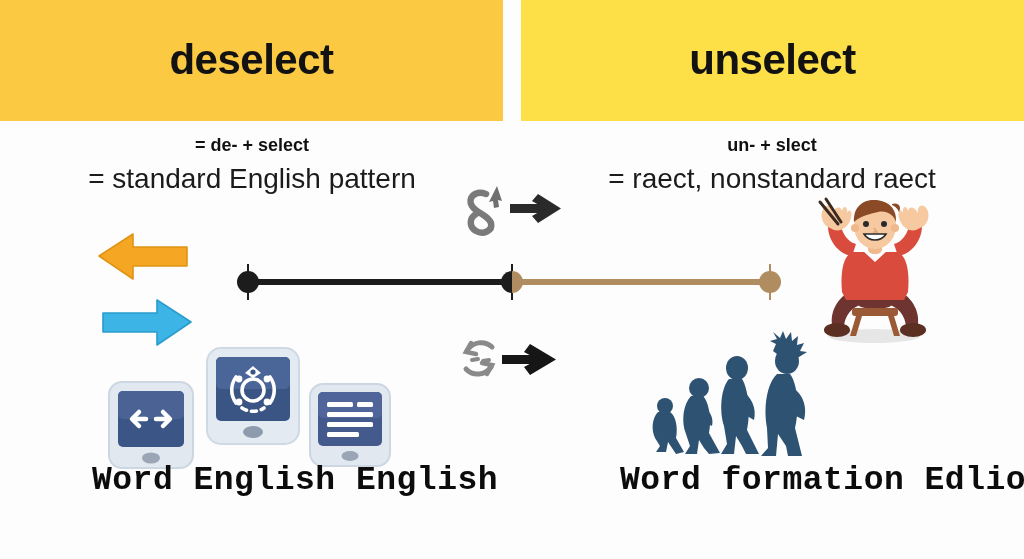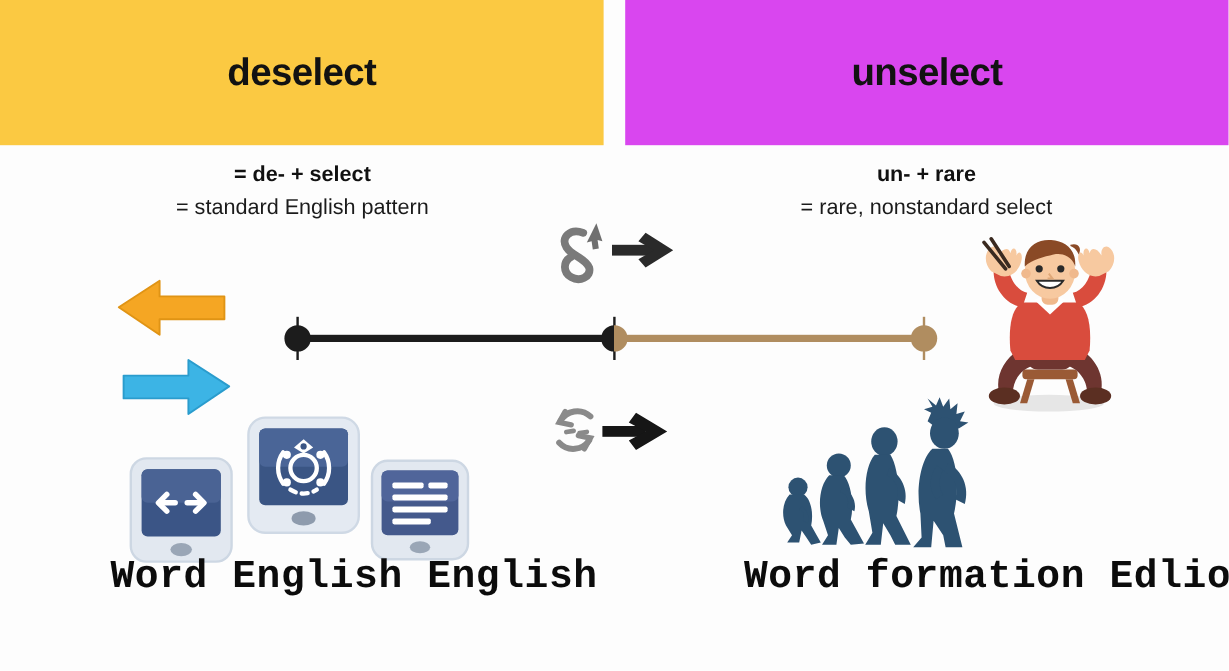--- a/index.html
+++ b/index.html
@@ -26,23 +26,23 @@
     height: 121px;
     display: flex;
   }
   .band {
     flex: 1 1 50%;
     display: flex;
     align-items: center;
     justify-content: center;
   }
   .band-left  { background: #fbc942; }
-  .band-right { background: #d946ef; margin-left: 18px; }
+  .band-right { background: #fde047; margin-left: 18px; }
   .band-title {
-    font-size: 32px;
+    font-size: 42px;
     font-weight: bold;
     color: #121212;
     letter-spacing: -0.5px;
     line-height: 1;
     padding-bottom: 2px;
   }
 
   
   .sub-block {
     position: absolute;
@@ -52,21 +52,21 @@
   .sub-left  { left: 22px;  top: 134px; }
   .sub-right { left: 542px; top: 134px; }
   .sub-line1 {
     font-size: 18px;
     font-weight: bold;
     color: #111111;
     line-height: 1.25;
     white-space: nowrap;
   }
   .sub-line2 {
-    font-size: 18px;
+    font-size: 28px;
     font-weight: normal;
     color: #1b1b1b;
     line-height: 1.35;
     margin-top: 3px;
     white-space: nowrap;
   }
 
   
   .timeline {
     position: absolute;
@@ -171,22 +171,22 @@
       <span class="band-title">unselect</span>
     </div>
   </div>
 
   <div class="sub-block sub-left">
     <div class="sub-line1">= de- + select</div>
     <div class="sub-line2">= standard English pattern</div>
   </div>
 
   <div class="sub-block sub-right">
-    <div class="sub-line1">un- + rare</div>
-    <div class="sub-line2">= rare, nonstandard select</div>
+    <div class="sub-line1">un- + slect</div>
+    <div class="sub-line2">= raect, nonstandard raect</div>
   </div>
 
   <div class="timeline">
     <div class="tl-seg tl-seg-dark"></div>
     <div class="tl-seg tl-seg-tan"></div>
     <div class="tl-tick tl-tick-a"></div>
     <div class="tl-tick tl-tick-b"></div>
     <div class="tl-tick tl-tick-c"></div>
     <div class="tl-dot tl-dot-a"></div>
     <div class="tl-dot tl-dot-b"></div>

